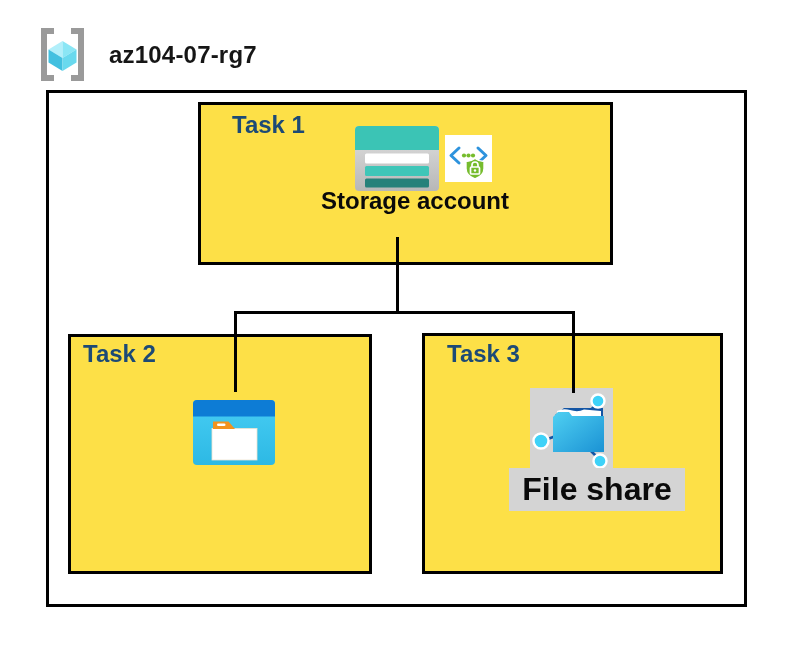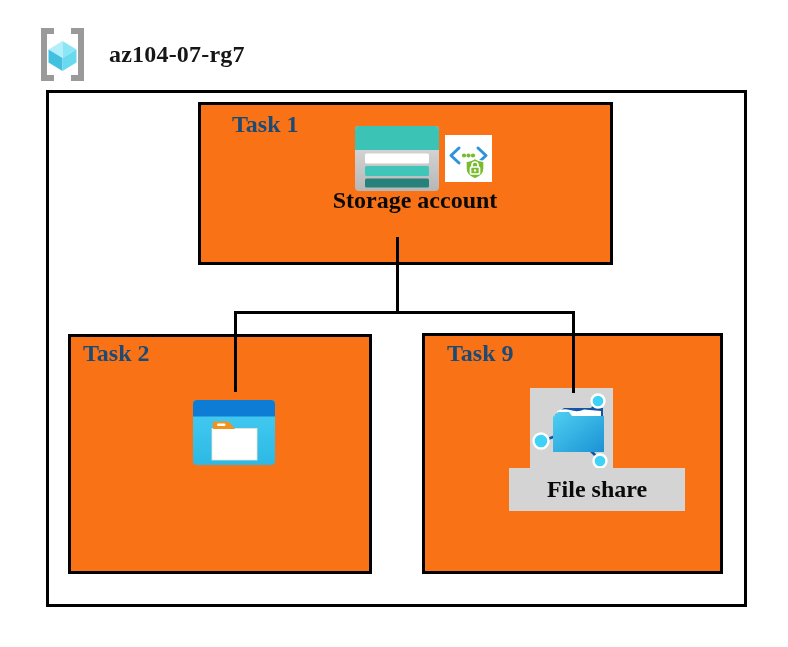--- a/index.html
+++ b/index.html
@@ -1,29 +1,29 @@
 <!DOCTYPE html>
 <html><head>
 <meta charset="utf-8">
 <style>
   * { margin:0; padding:0; box-sizing:border-box; }
   html,body { background:#fff; }
   body { font-family:"Liberation Sans", sans-serif; }
-  .stage { position:relative; width:788px; height:647px; background:#fff; overflow:hidden;font-family:Liberation Serif, serif; }
+  .stage { position:relative; width:788px; height:647px; background:#fff; overflow:hidden; }
 
   
   .rg-header { position:absolute; left:34px; top:26px; display:flex; align-items:center; gap:18px; }
   .rg-title { font-size:24px; font-weight:bold; color:#161616; letter-spacing:0.2px; }
 
   
   .outer-box { position:absolute; left:46px; top:90px; width:701px; height:517px;
                border:3px solid #000; background:#fff; }
 
   
-  .task-box { position:absolute; border:3px solid #000; background:#f97316; }
+  .task-box { position:absolute; border:3px solid #000; background:#fde047; }
   .task1 { left:198px; top:102px; width:415px; height:163px; }
   .task2 { left:68px;  top:334px; width:304px; height:240px; }
   .task3 { left:422px; top:333px; width:301px; height:241px; }
   .task-label { position:absolute; font-size:24px; font-weight:bold; color:#1c4a76; white-space:nowrap; }
   .t1-label { left:31px; top:6px; }
   .t2-label { left:12px; top:3px; }
   .t3-label { left:22px; top:4px; }
 
   .caption { position:absolute; font-size:24px; font-weight:bold; color:#0a0a0a; white-space:nowrap;
              transform:translateX(-50%); }
@@ -32,21 +32,21 @@
 
   .icon-abs { position:absolute; }
   .storage-icon { left:154px; top:21px; }
   .sas-icon { left:244px; top:30px; background:#fff; }
   .blob-icon { left:122px; top:63px; }
 
   
   .icon-plate  { position:absolute; left:105px; top:52px; width:83px; height:80px; background:#d4d4d4; }
   .label-plate { position:absolute; left:84px; top:132px; width:176px; height:43px; background:#d4d4d4;
                  display:flex; align-items:center; justify-content:center; }
-  .t3-caption { font-size:24px; font-weight:bold; color:#0a0a0a; white-space:nowrap; }
+  .t3-caption { font-size:32px; font-weight:bold; color:#0a0a0a; white-space:nowrap; }
 
   
   .conn { position:absolute; background:#000; z-index:5; }
   .conn-v1 { left:396px; top:237px; width:3px;  height:76px; }
   .conn-h  { left:234px; top:311px; width:341px; height:3px; }
   .conn-v2 { left:234px; top:311px; width:3px;  height:81px; }
   .conn-v3 { left:572px; top:311px; width:3px;  height:82px; }
 </style>
 </head>
 <body>
@@ -113,21 +113,21 @@
       <rect x="0" y="0" width="82" height="65" rx="4" fill="url(#blobbody)"></rect>
       <path d="M0 16.5 V4 a4 4 0 0 1 4 -4 h74 a4 4 0 0 1 4 4 v12.5 z" fill="#0d7cd5"></path>
       <rect x="19" y="28.5" width="45" height="31.5" fill="#ffffff" stroke="#eee3cf" stroke-width="0.8"></rect>
       <path d="M20 21.5 h15.5 l6.5 7.5 H20 z" fill="#f2921d"></path>
       <rect x="24" y="23.5" width="8.5" height="2.6" rx="1.3" fill="#ffffff"></rect>
     </svg>
 
   </div>
 
   <div class="task-box task3">
-    <span class="task-label t3-label">Task 9</span>
+    <span class="task-label t3-label">Task 3</span>
 
     <div class="icon-plate">
       <svg width="83" height="80" viewBox="0 0 83 80">
         <defs>
           <linearGradient id="fsbody" x1="0" y1="0" x2="1" y2="1">
             <stop offset="0" stop-color="#4fd0f2"></stop>
               <stop offset="1" stop-color="#1b92d4"></stop>
           </linearGradient>
         </defs>
         <path d="M68 14 L58 25" stroke="#1355a4" stroke-width="2.6"></path>

